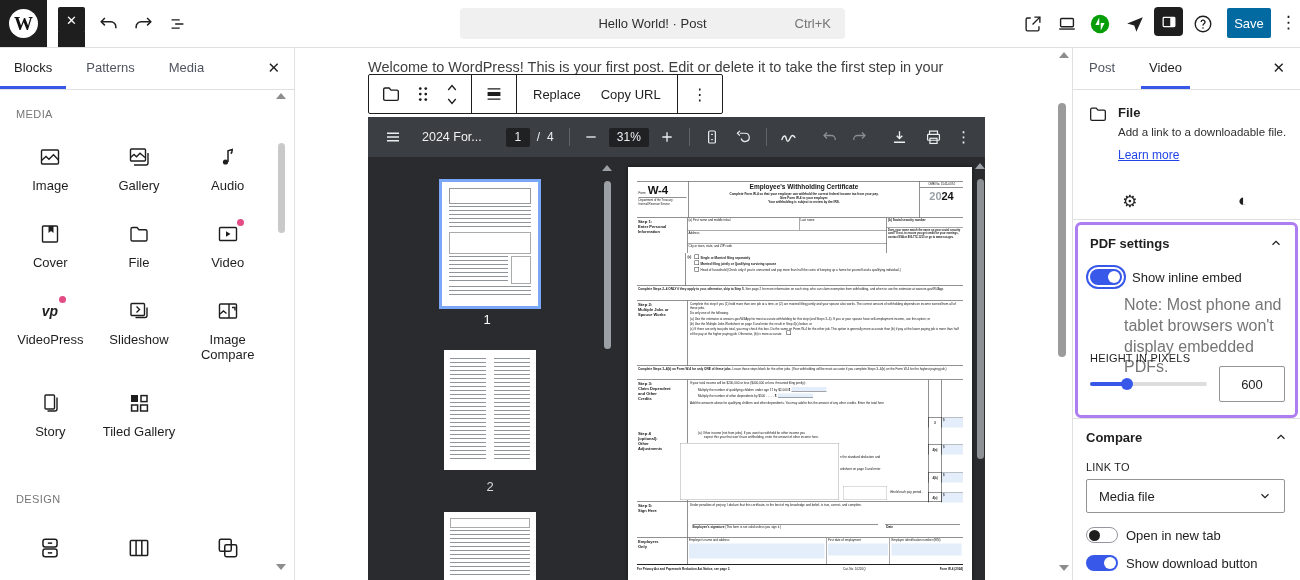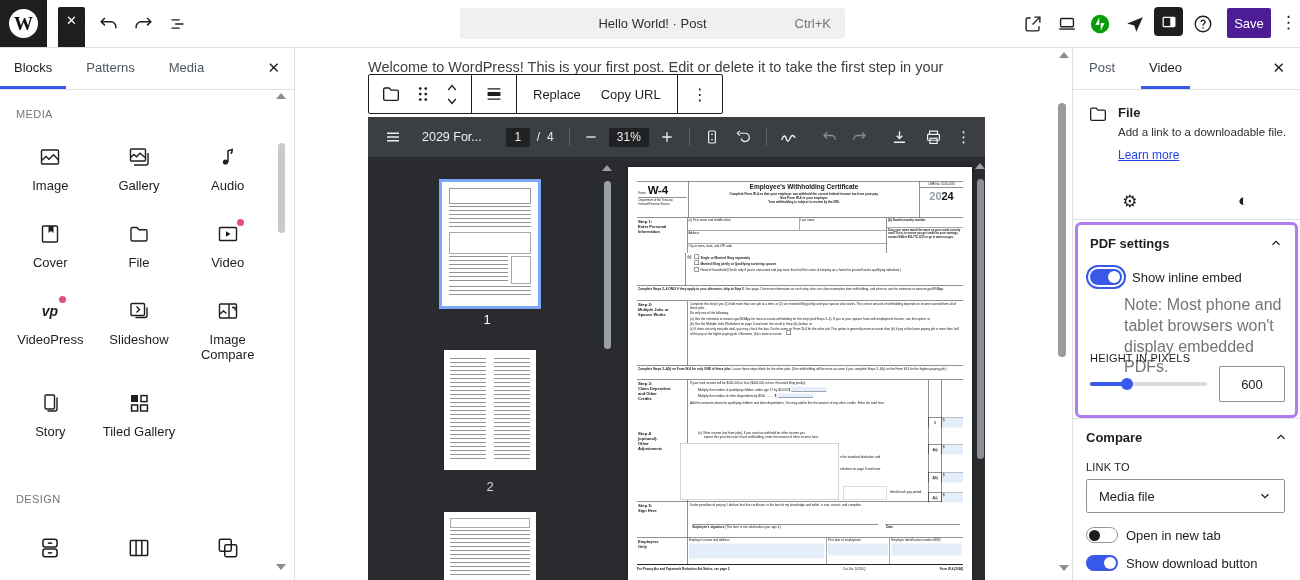--- a/index.html
+++ b/index.html
@@ -15,21 +15,21 @@
                 font-family:"Liberation Serif",serif;font-weight:700;font-size:19px;color:#111}
   .closebtn{position:absolute;left:58px;top:7px;width:27px;height:26px;background:#1e1e1e;border-radius:2px;color:#fff;
             display:flex;align-items:center;justify-content:center;font-size:13px;cursor:pointer}
   .closenub{position:absolute;left:58px;top:32px;width:27px;height:15px;background:#1e1e1e}
   .tbico{position:absolute;top:12px;width:24px;height:24px;display:flex;align-items:center;justify-content:center}
   .cmdk{position:absolute;left:460px;top:8px;width:385px;height:31px;background:#f0f0f0;border-radius:4px;
         display:flex;align-items:center;justify-content:center;font-size:13px;color:#2f2f2f;cursor:pointer}
   .cmdk .short{position:absolute;right:14px;color:#757575}
   .paneltoggle{position:absolute;left:1154px;top:7px;width:29px;height:29px;background:#1e1e1e;border-radius:4px;
                display:flex;align-items:center;justify-content:center}
-  .savebtn{position:absolute;left:1227px;top:8px;width:44px;height:30px;background:#4c1d95;color:#fff;border:none;border-radius:2px;
+  .savebtn{position:absolute;left:1227px;top:8px;width:44px;height:30px;background:#0369a1;color:#fff;border:none;border-radius:2px;
            font-size:13px;font-family:inherit;cursor:pointer}
   .moredots{position:absolute;left:1280px;top:11px;font-size:17px;color:#1e1e1e;letter-spacing:0;line-height:24px}
 
   
   .inserter{position:absolute;left:0;top:47px;width:294px;height:533px;background:#fff;border-right:1px solid #e0e0e0;z-index:20}
   .instabs{height:42px;border-bottom:1px solid #e0e0e0;display:flex;align-items:center;padding:0 14px;gap:34px;font-size:13px;color:#4f5660}
   .instab{position:relative;height:42px;line-height:42px;cursor:pointer}
   .instab.active{color:#1e1e1e}
   .instab.active::after{content:'';position:absolute;left:-14px;right:-14px;bottom:0;height:3px;background:#3858e9}
   .insclose{margin-left:auto;font-size:15px;color:#1e1e1e;cursor:pointer}
@@ -391,21 +391,21 @@
       </div>
     </div>
 
     <div class="pdf">
       <div class="pdftb">
         <div class="pbtn" style="margin-left:16px">
           <svg width="18" height="18" viewBox="0 0 24 24" stroke="#eceff1" stroke-width="1.8" fill="none">
               <path d="M4 7h16M4 12h16M4 17h16"></path>
             </svg>
         </div>
-        <span class="pdftitle" style="margin-left:20px">2029 For...</span>
+        <span class="pdftitle" style="margin-left:20px">2024 For...</span>
         <div class="pgbox" style="margin-left:24px">1</div>
         <span style="margin-left:7px;font-size:12px">/</span>
         <span style="margin-left:7px;font-size:12px">4</span>
         <div class="pdivider" style="margin-left:15px"></div>
         <div class="pbtn" style="margin-left:13px">
           <svg width="16" height="16" viewBox="0 0 24 24" stroke="#eceff1" stroke-width="2" fill="none">
               <path d="M5 12h14"></path>
             </svg>
         </div>
         <div class="zoombox" style="margin-left:10px">31%</div>

